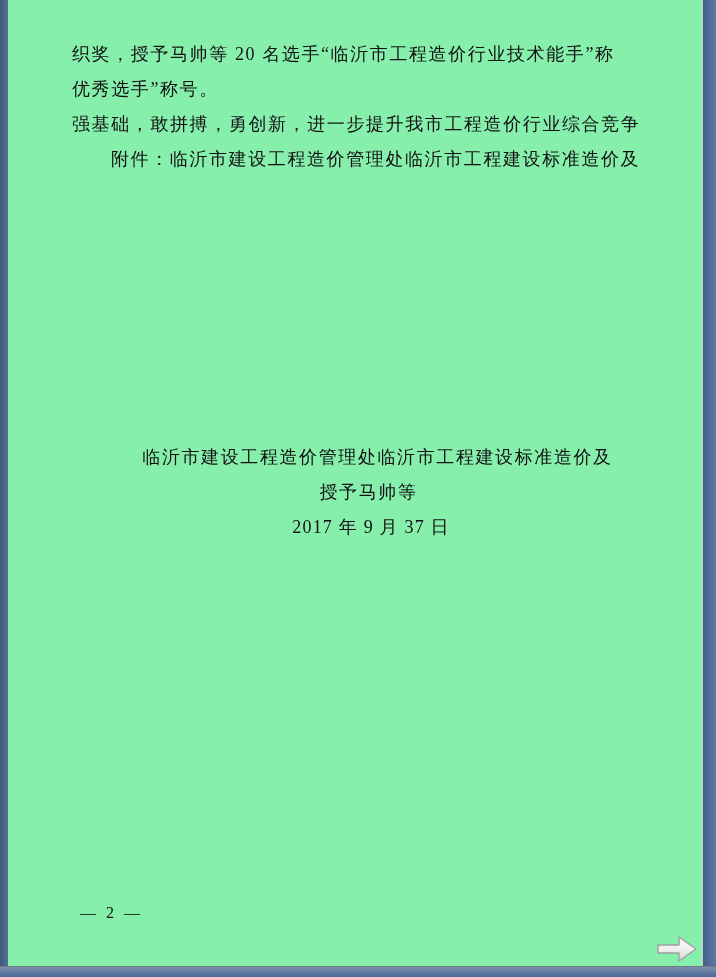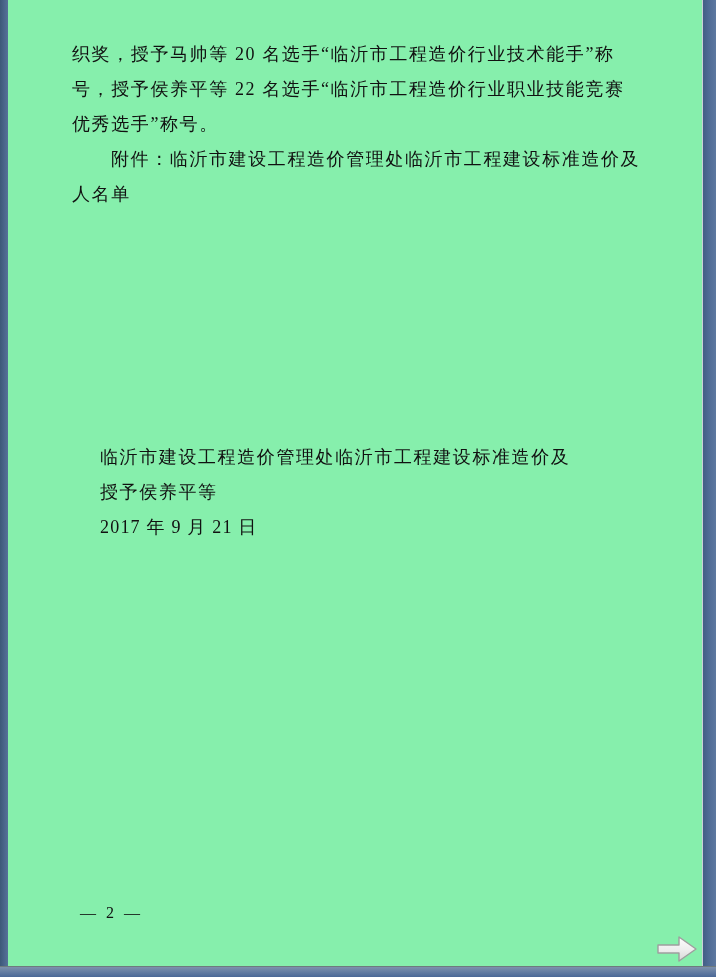--- a/index.html
+++ b/index.html
@@ -33,21 +33,21 @@
 
   
   .signature {
     position: absolute;
     left: 100px;
     top: 440px;
     width: 555px;
     font-size: 18px;
     line-height: 35px;
     letter-spacing: 1.6px;
-    text-align: left;
+    text-align: center;
     white-space: nowrap;
   }
   .signature .sig-line { height: 35px; }
   .signature .sig-org2 { padding-right: 18px; }
   .signature .sig-date { padding-right: 13px; letter-spacing: 1.2px; }
 
   
   .page-number {
     position: absolute;
     left: 80px;
@@ -88,30 +88,29 @@
     border-top: 1px solid #6f7a7e;
   }
 </style>
 </head>
 <body>
 
 <div class="viewport">
 
   <div class="body-text">
     <div class="line">织奖，授予马帅等 20 名选手“临沂市工程造价行业技术能手”称</div>
-    <div class="line">号，授予侯养平等 22 名选手“临沂市工程造价行业职业技能竞赛</div>
     <div class="line">优秀选手”称号。</div>
+    <div class="line">强基础，敢拼搏，勇创新，进一步提升我市工程造价行业综合竞争</div>
     <div class="line indent">附件：临沂市建设工程造价管理处临沂市工程建设标准造价及</div>
-    <div class="line">人名单</div>
   </div>
 
   <div class="signature">
     <div class="sig-line sig-org1">临沂市建设工程造价管理处临沂市工程建设标准造价及</div>
-    <div class="sig-line sig-org2">授予侯养平等</div>
-    <div class="sig-line sig-date">2017 年 9 月 21 日</div>
+    <div class="sig-line sig-org2">授予马帅等</div>
+    <div class="sig-line sig-date">2017 年 9 月 37 日</div>
   </div>
 
   <div class="page-number">— 2 —</div>
 
   <div class="next-arrow">
     <svg width="42" height="28" viewBox="0 0 42 28" xmlns="http://www.w3.org/2000/svg">
       <defs>
         <linearGradient id="arrowGrad" x1="0" y1="0" x2="0" y2="1">
           <stop offset="0" stop-color="#fdfdfd"></stop>
           <stop offset="0.55" stop-color="#ededed"></stop>

